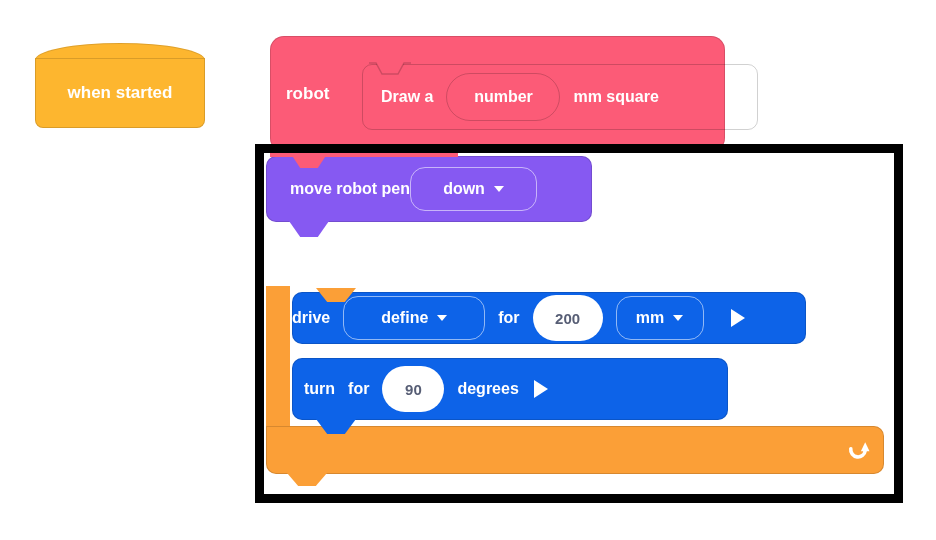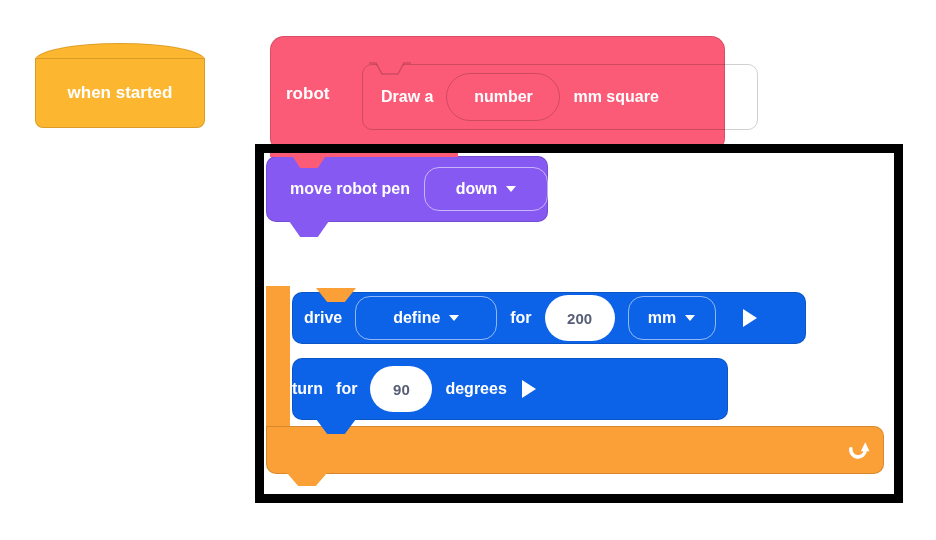--- a/index.html
+++ b/index.html
@@ -25,37 +25,37 @@
   .tab{clip-path:polygon(0 0,28% 100%,72% 100%,100% 0);}
   
   .define{left:270px;top:36px;width:455px;height:116px;background:var(--c-define);
     border-radius:14px;z-index:1;}
   .def-kw{position:absolute;left:16px;top:0;height:116px;display:flex;align-items:center;font-size:17px;}
   .proto{position:absolute;left:92px;top:28px;width:358px;height:64px;border-radius:10px;
     border:1.5px solid rgba(0,0,0,0.18);display:flex;align-items:center;padding:0 18px;gap:13px;}
   .param-oval{width:112px;height:46px;border-radius:24px;border:1.5px solid rgba(0,0,0,0.18);
     display:flex;align-items:center;justify-content:center;}
   
-  .pen{left:266px;top:156px;width:282px;height:66px;background:var(--c-pen);
-    border-radius:10px;z-index:2;padding-left:24px;gap:14px;}
+  .pen{left:266px;top:156px;width:326px;height:66px;background:var(--c-pen);
+    border-radius:10px;z-index:2;padding-left:24px;}
   .dropdown{height:42px;border:1.5px solid rgba(255,255,255,0.55);border-radius:15px;
     display:flex;align-items:center;justify-content:center;gap:9px;}
   .caret{width:0;height:0;border-left:5px solid transparent;border-right:5px solid transparent;
     border-top:6px solid #fff;}
   
   .arm-top{left:266px;top:226px;width:618px;height:62px;background:var(--c-control);
     border-radius:10px 10px 10px 0;z-index:2;padding-left:14px;gap:12px;}
   .wall{left:266px;top:286px;width:24px;height:142px;background:var(--c-control);z-index:2;}
   .arm-bot{left:266px;top:426px;width:618px;height:48px;background:var(--c-control);
     border-radius:0 10px 10px 10px;z-index:2;}
   
   .drive{left:292px;top:292px;width:514px;height:52px;background:var(--c-drive);
+    border-radius:10px;z-index:2;gap:13px;}
+  .turn{left:292px;top:358px;width:436px;height:62px;background:var(--c-drive);
     border-radius:10px;z-index:2;padding-left:12px;gap:13px;}
-  .turn{left:292px;top:358px;width:436px;height:62px;background:var(--c-drive);
-    border-radius:10px;z-index:2;gap:13px;}
   .pill{background:#fff;border-radius:23px;height:46px;display:flex;align-items:center;
     justify-content:center;color:var(--c-input-text);font-weight:700;font-size:15px;}
   .play{width:0;height:0;border-top:9px solid transparent;border-bottom:9px solid transparent;
     border-left:14px solid #fff;margin-left:14px;}
   .tab-pink-strip{left:270px;top:151px;width:188px;height:6px;background:var(--c-define);z-index:3;}
   .tab-pink{left:289px;top:151px;width:40px;height:17px;background:var(--c-define);z-index:3;}
   .tab-pen{left:289px;top:221px;width:40px;height:16px;background:var(--c-pen);z-index:3;}
   .tab-ctrl-in{left:316px;top:288px;width:40px;height:14px;background:var(--c-control);z-index:3;}
   .tab-turn{left:316px;top:419px;width:40px;height:15px;background:var(--c-drive);z-index:3;}
   .tab-arm{left:287px;top:473px;width:40px;height:13px;background:var(--c-control);z-index:2;}

